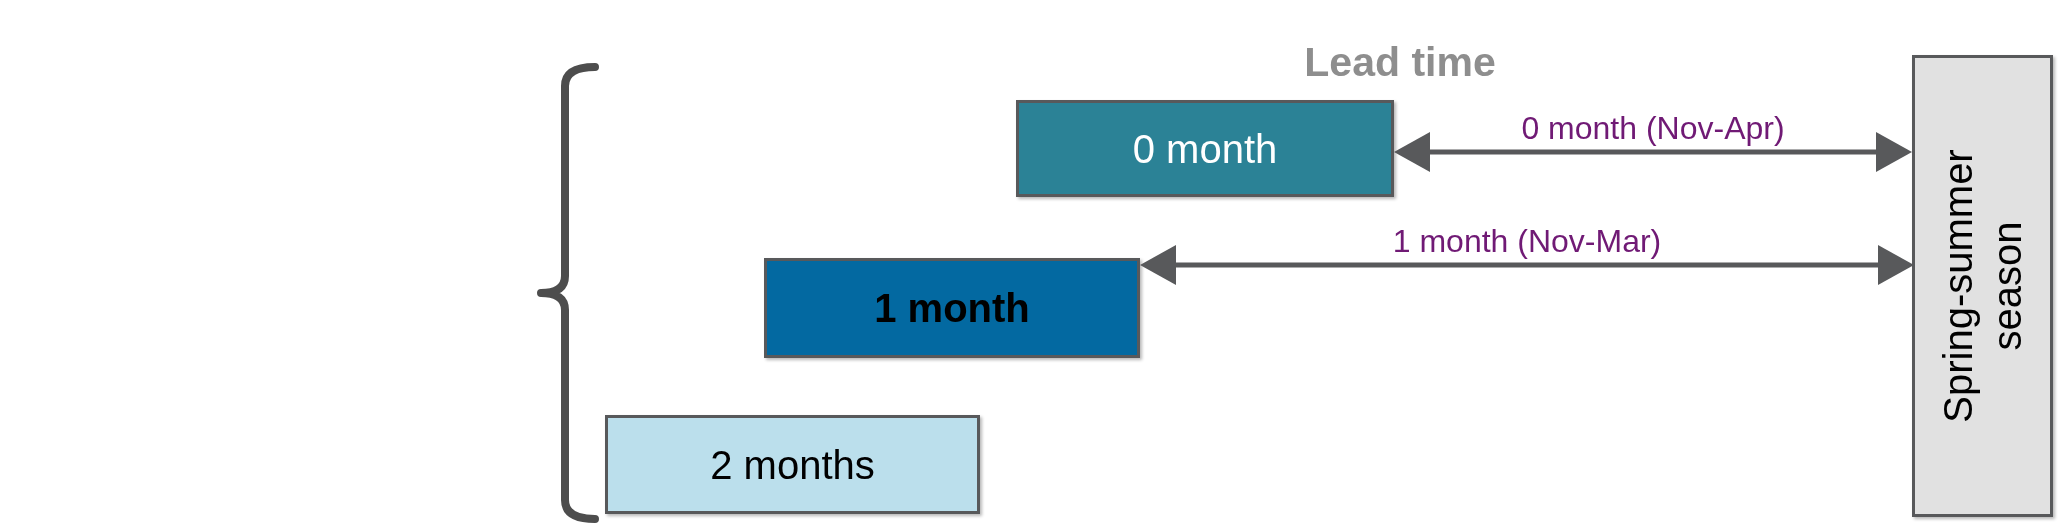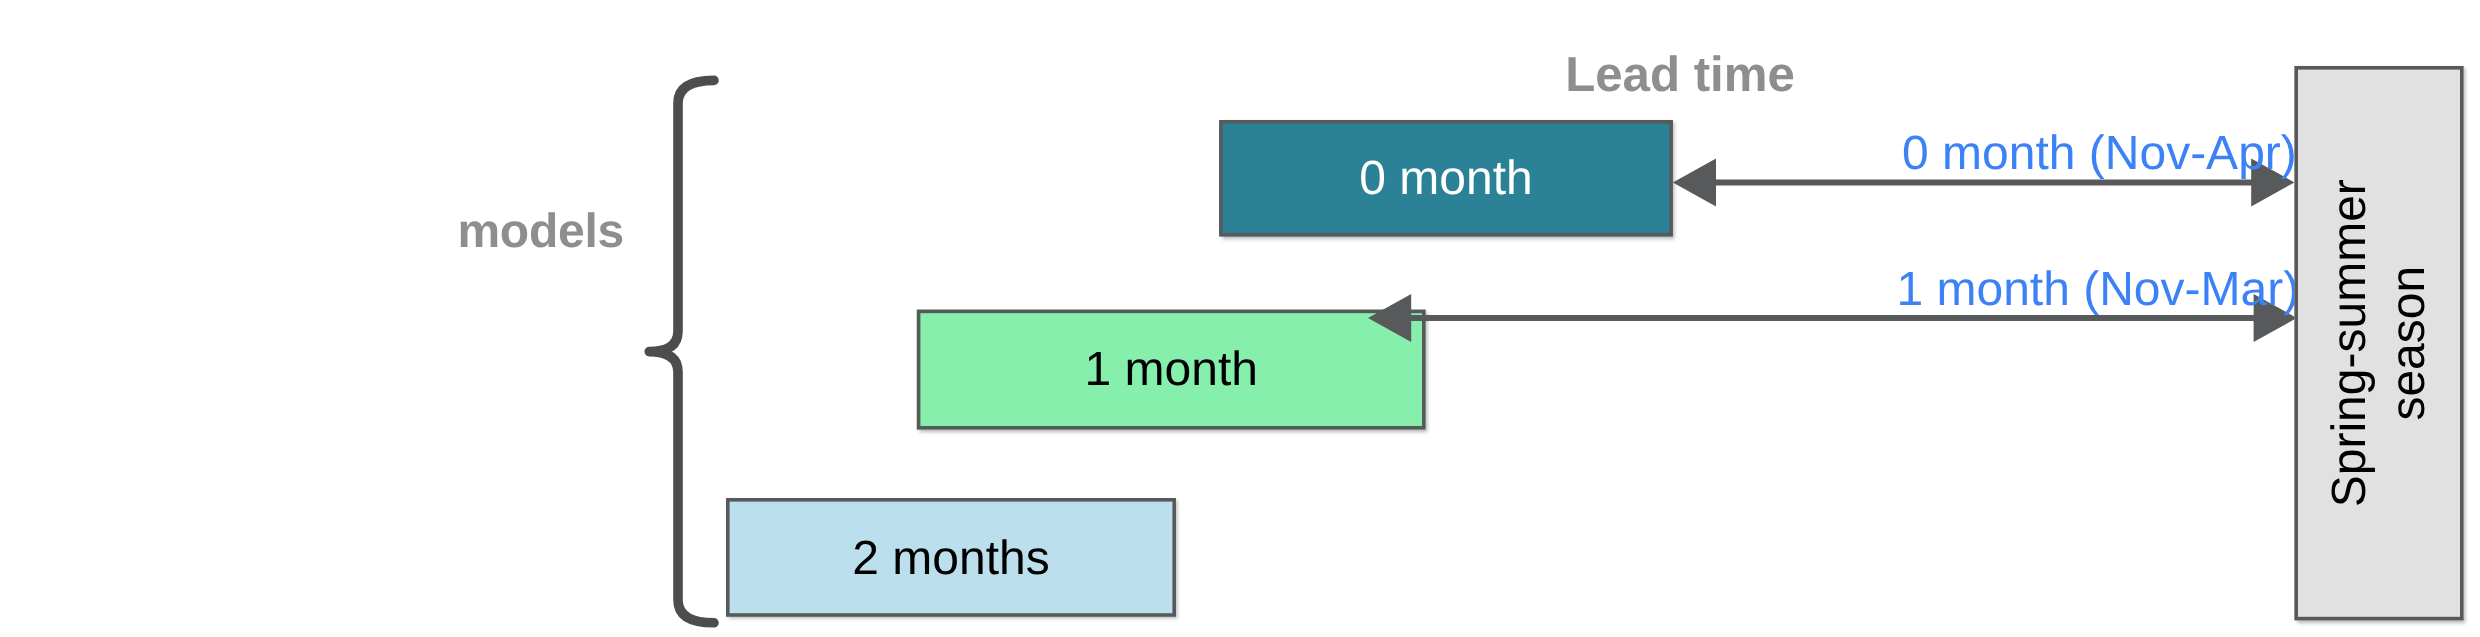--- a/index.html
+++ b/index.html
@@ -72,45 +72,46 @@
     box-shadow: 2px 2px 3px rgba(0,0,0,0.28);
   }
   .model-box .box-label { pointer-events: none; }
 
   #box-0 {
     left: 1016px; top: 100px; width: 378px; height: 97px;
     background: #2b8296;
     color: #ffffff;
   }
   #box-1 {
-    left: 764px; top: 258px; width: 424px; height: 100px;
-    background: #86efac;
+    left: 764px; top: 258px; width: 376px; height: 100px;
+    background: #0369a1;
     color: #000000;
+    font-weight: bold;
   }
   #box-2 {
     left: 605px; top: 415px; width: 375px; height: 99px;
     background: #bbdfec;
     color: #000000;
     text-align: right;
   }
 
   
   .arrow-row {
     position: absolute;
     height: 80px;
   }
   .arrow-row svg { position: absolute; left: 0; top: 0; display: block; }
   .arrow-label {
     position: absolute;
     left: 0;
     width: 100%;
-    text-align: right;
-    font-size: 40px;
+    text-align: center;
+    font-size: 32px;
     line-height: 44px;
-    color: #3b82f6;
+    color: #701a75;
     white-space: nowrap;
   }
   #arrow-0 { left: 1392px; top: 112px; width: 522px; }
   #arrow-0 .arrow-label { top: -6px; }
   #arrow-1 { left: 1138px; top: 225px; width: 778px; }
   #arrow-1 .arrow-label { top: -6px; }
   #arrow-2 { left: 980px; top: 424px; width: 935px; }
   #arrow-2 .arrow-label { top: -6px; }
 
   
@@ -137,21 +138,20 @@
     text-align: center;
   }
   #season-box .rot .line { display: block; }
 </style>
 </head>
 <body>
 
 <div id="canvas">
 
   <div class="group-label">
-    <span class="line">models</span>
   </div>
 
   <div class="brace-wrap">
     <svg width="70" height="462" viewBox="0 0 70 462" aria-hidden="true">
       <path d="M 60 5
                Q 30 5 30 24
                L 30 214
                Q 30 231 6 231
                Q 30 231 30 248
                L 30 438

